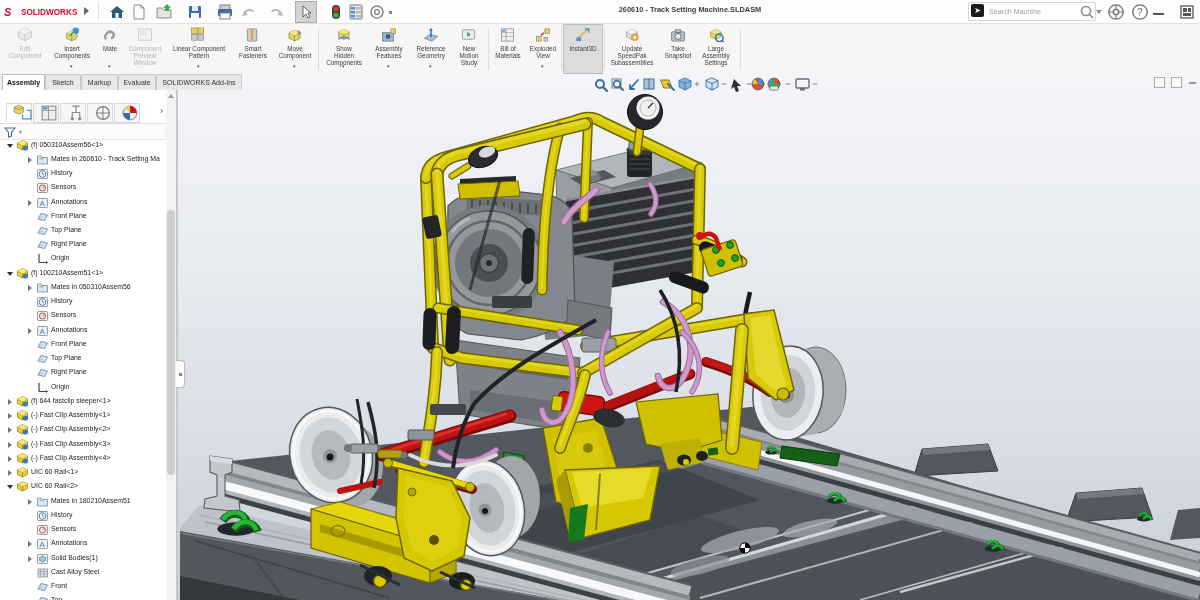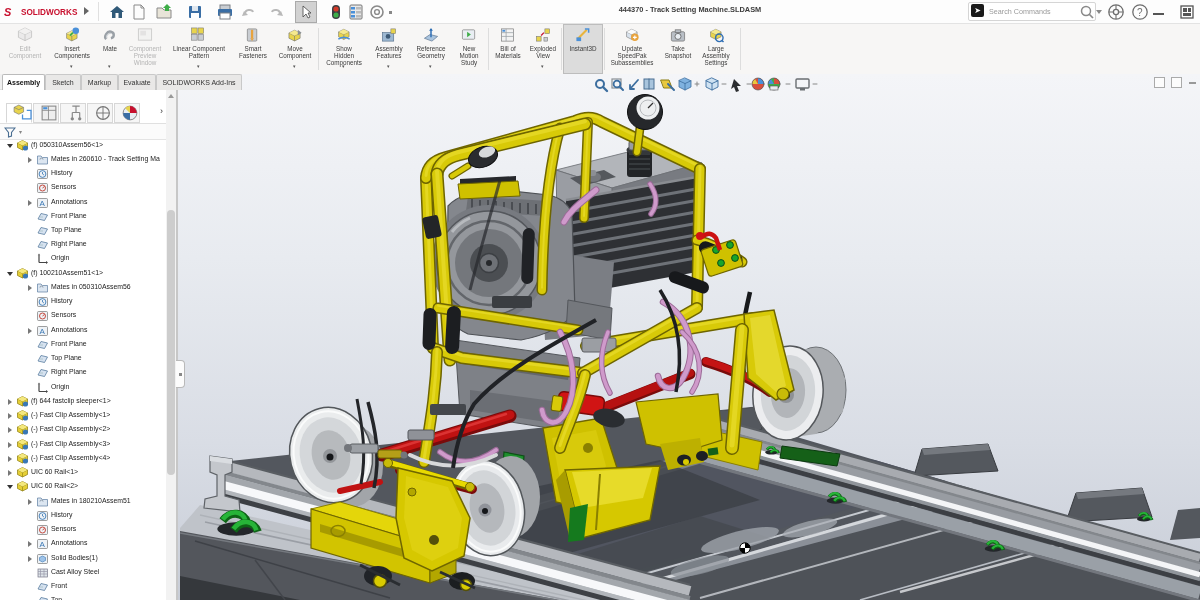--- a/index.html
+++ b/index.html
@@ -82,24 +82,24 @@
       <rect x="4" y="12" width="4" height="2.5" fill="#4a90d9"></rect>
       <rect x="9" y="4" width="5" height="2.5" fill="#bbb"></rect>
       <rect x="9" y="8" width="5" height="2.5" fill="#bbb"></rect>
       <rect x="9" y="12" width="5" height="2.5" fill="#bbb"></rect>
     </svg>
 <svg class="tico" style="left:368px" viewBox="0 0 18 18">
       <circle cx="9" cy="9" r="6" fill="none" stroke="#8a8a8a" stroke-width="1.6"></circle>
       <circle cx="9" cy="9" r="2.4" fill="none" stroke="#8a8a8a" stroke-width="1.4"></circle>
     </svg>
 <div style="position:absolute;left:389px;top:11px;width:3px;height:3px;background:#888"></div>
-<div style="position:absolute;left:545px;top:5px;width:290px;text-align:center;font-size:7.4px;font-weight:bold;color:#3c3c3c">444370 - Track Setting Machine.SLDASM</div>
+<div style="position:absolute;left:545px;top:5px;width:290px;text-align:center;font-size:7.4px;font-weight:bold;color:#3c3c3c">260610 - Track Setting Machine.SLDASM</div>
 <div style="position:absolute;left:968px;top:2px;width:128px;height:19px;background:#fff;border:1px solid #d5d5d5;border-radius:2px"></div>
 <div style="position:absolute;left:971px;top:4px;width:13px;height:13px;background:#1a1a1a;border-radius:2px;color:#fff;font-size:8px;text-align:center;line-height:13px">➤</div>
-<div style="position:absolute;left:989px;top:7px;font-size:7.2px;color:#9a9a9a">Search Commands</div>
+<div style="position:absolute;left:989px;top:7px;font-size:7.2px;color:#9a9a9a">Search Machine</div>
 <svg class="tico" style="left:1078px" viewBox="0 0 18 18">
       <circle cx="8" cy="8" r="4.5" fill="none" stroke="#8a8a8a" stroke-width="1.5"></circle>
       <path d="M11 11 L15 15" stroke="#8a8a8a" stroke-width="1.7"></path>
     </svg>
 <div style="position:absolute;left:1096px;top:10px;width:0;height:0;border-left:3px solid transparent;border-right:3px solid transparent;border-top:4px solid #888"></div>
 <svg class="tico" style="left:1107px" viewBox="0 0 18 18">
       <circle cx="9" cy="9" r="7.2" fill="none" stroke="#6e6e6e" stroke-width="1.3"></circle>
       <circle cx="9" cy="9" r="2.6" fill="none" stroke="#6e6e6e" stroke-width="1.3"></circle>
       <path d="M9 2 L9 6 M9 12 L9 16 M2 9 L6 9 M12 9 L16 9" stroke="#6e6e6e" stroke-width="1.1"></path>
     </svg>

